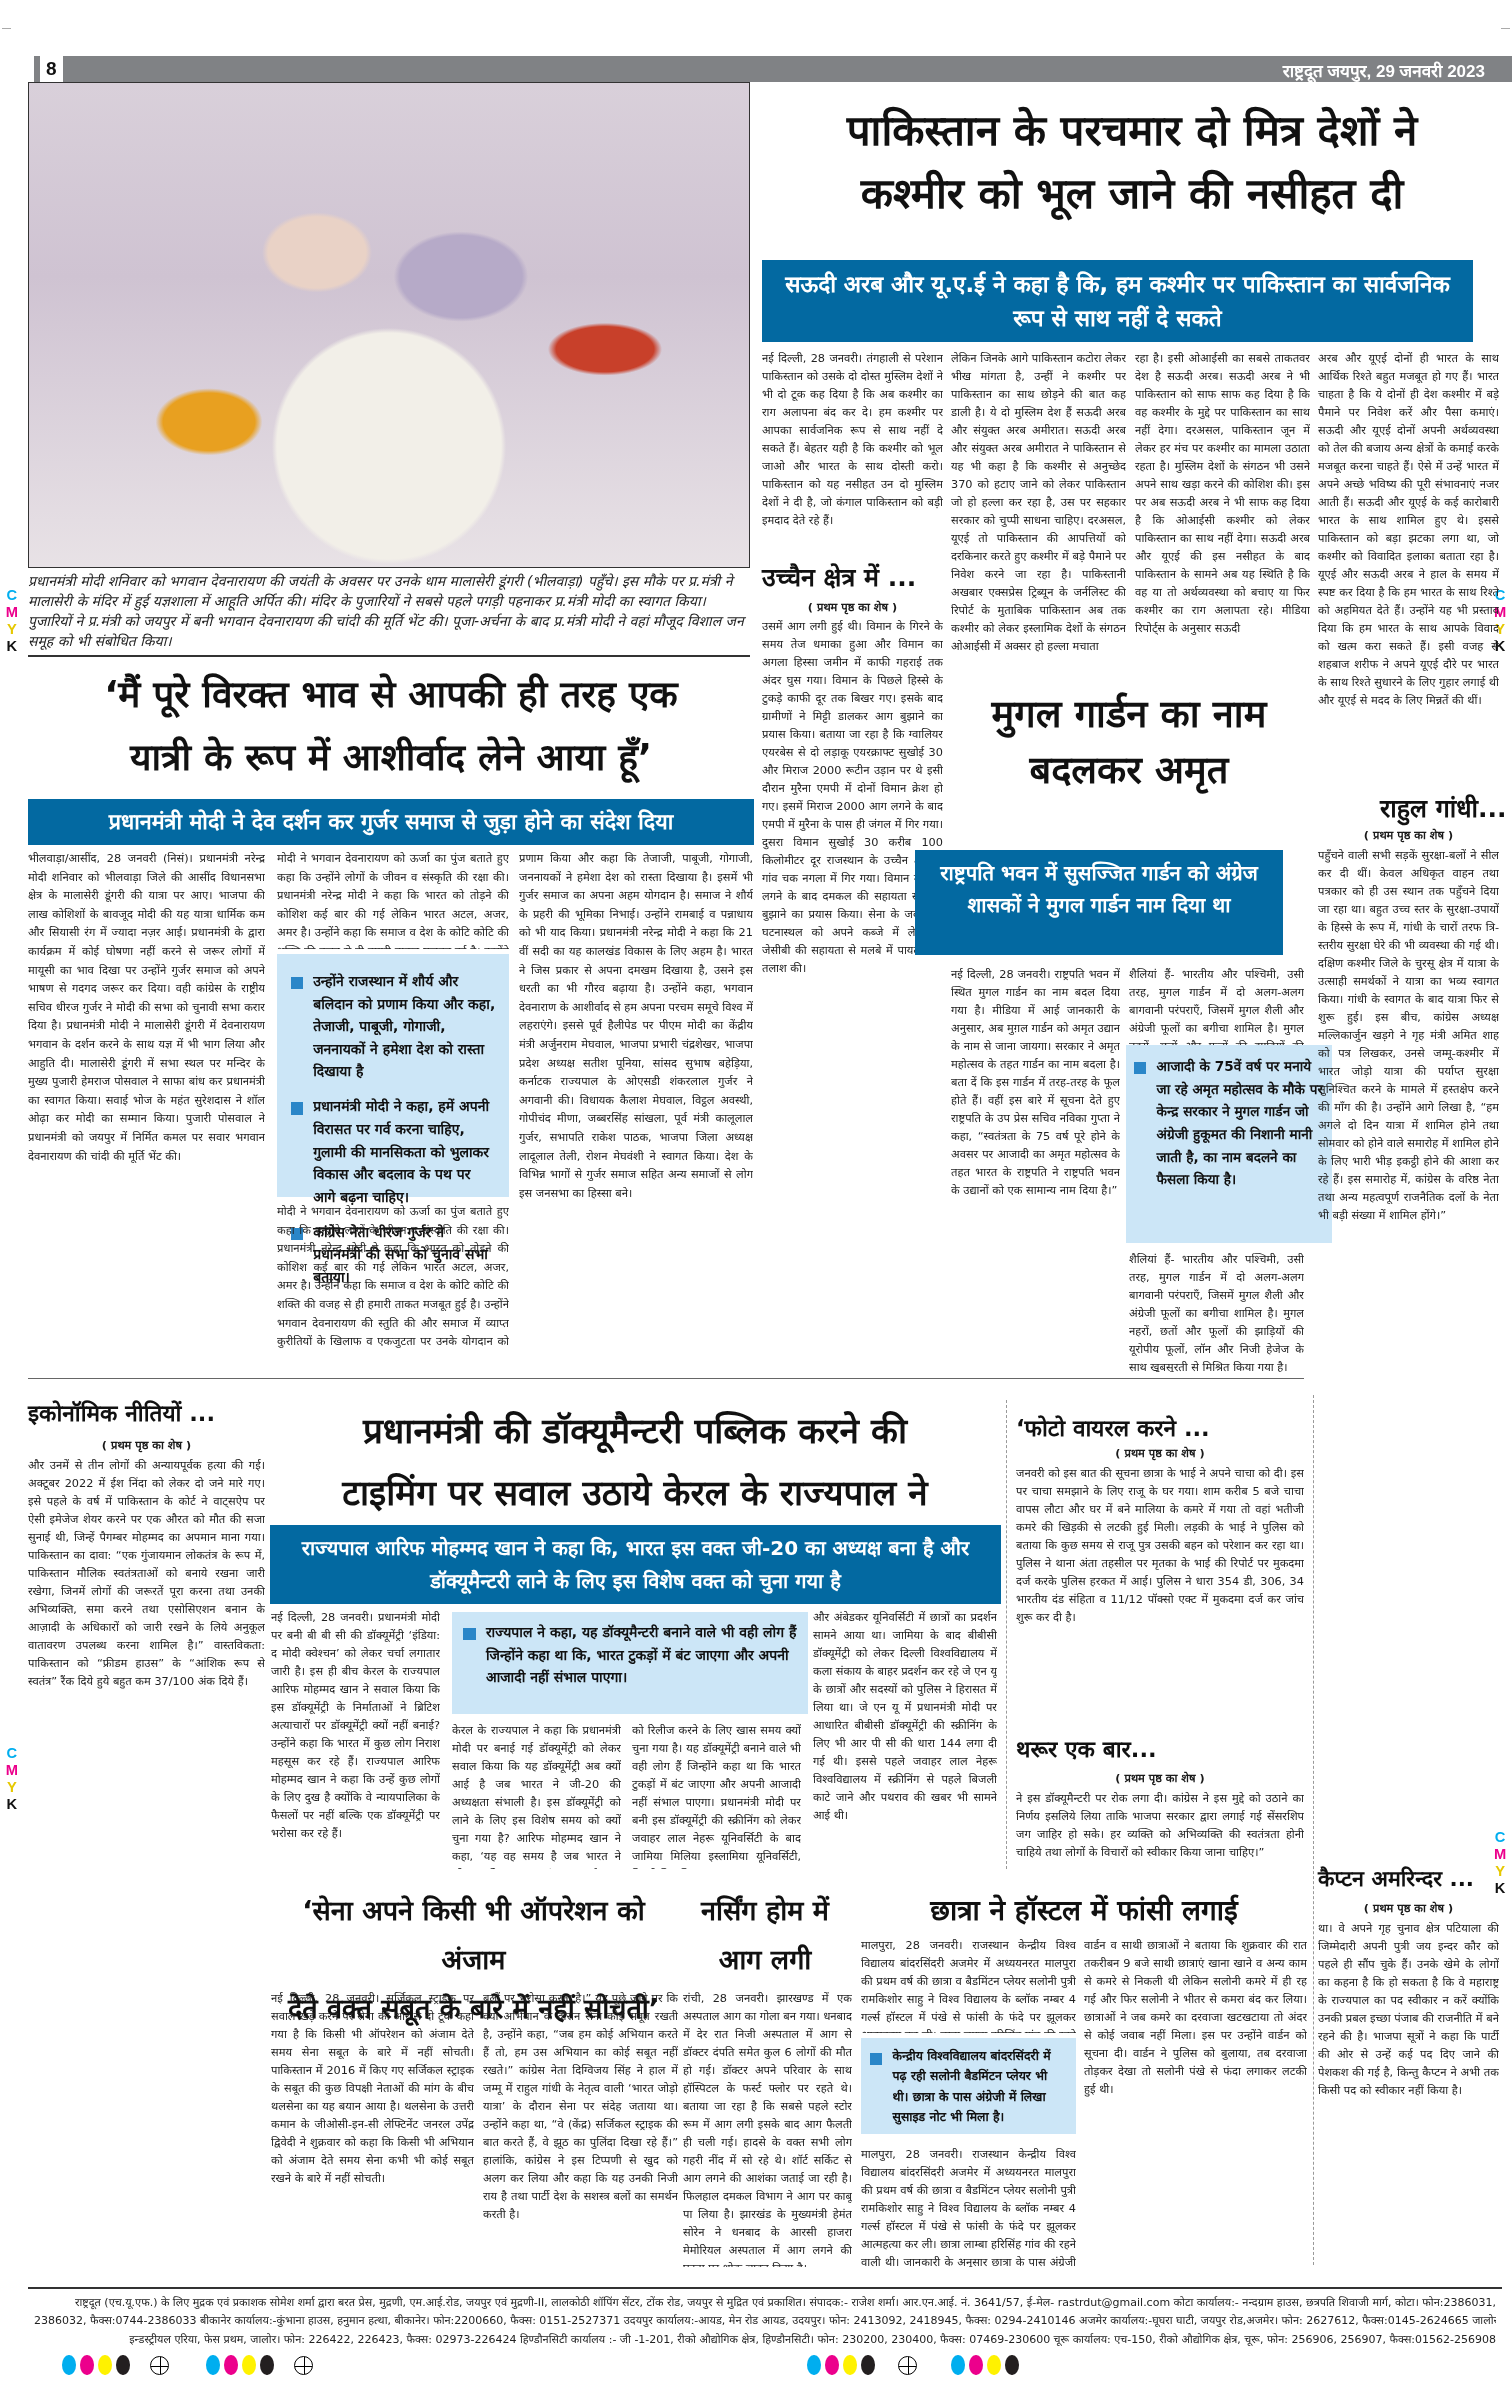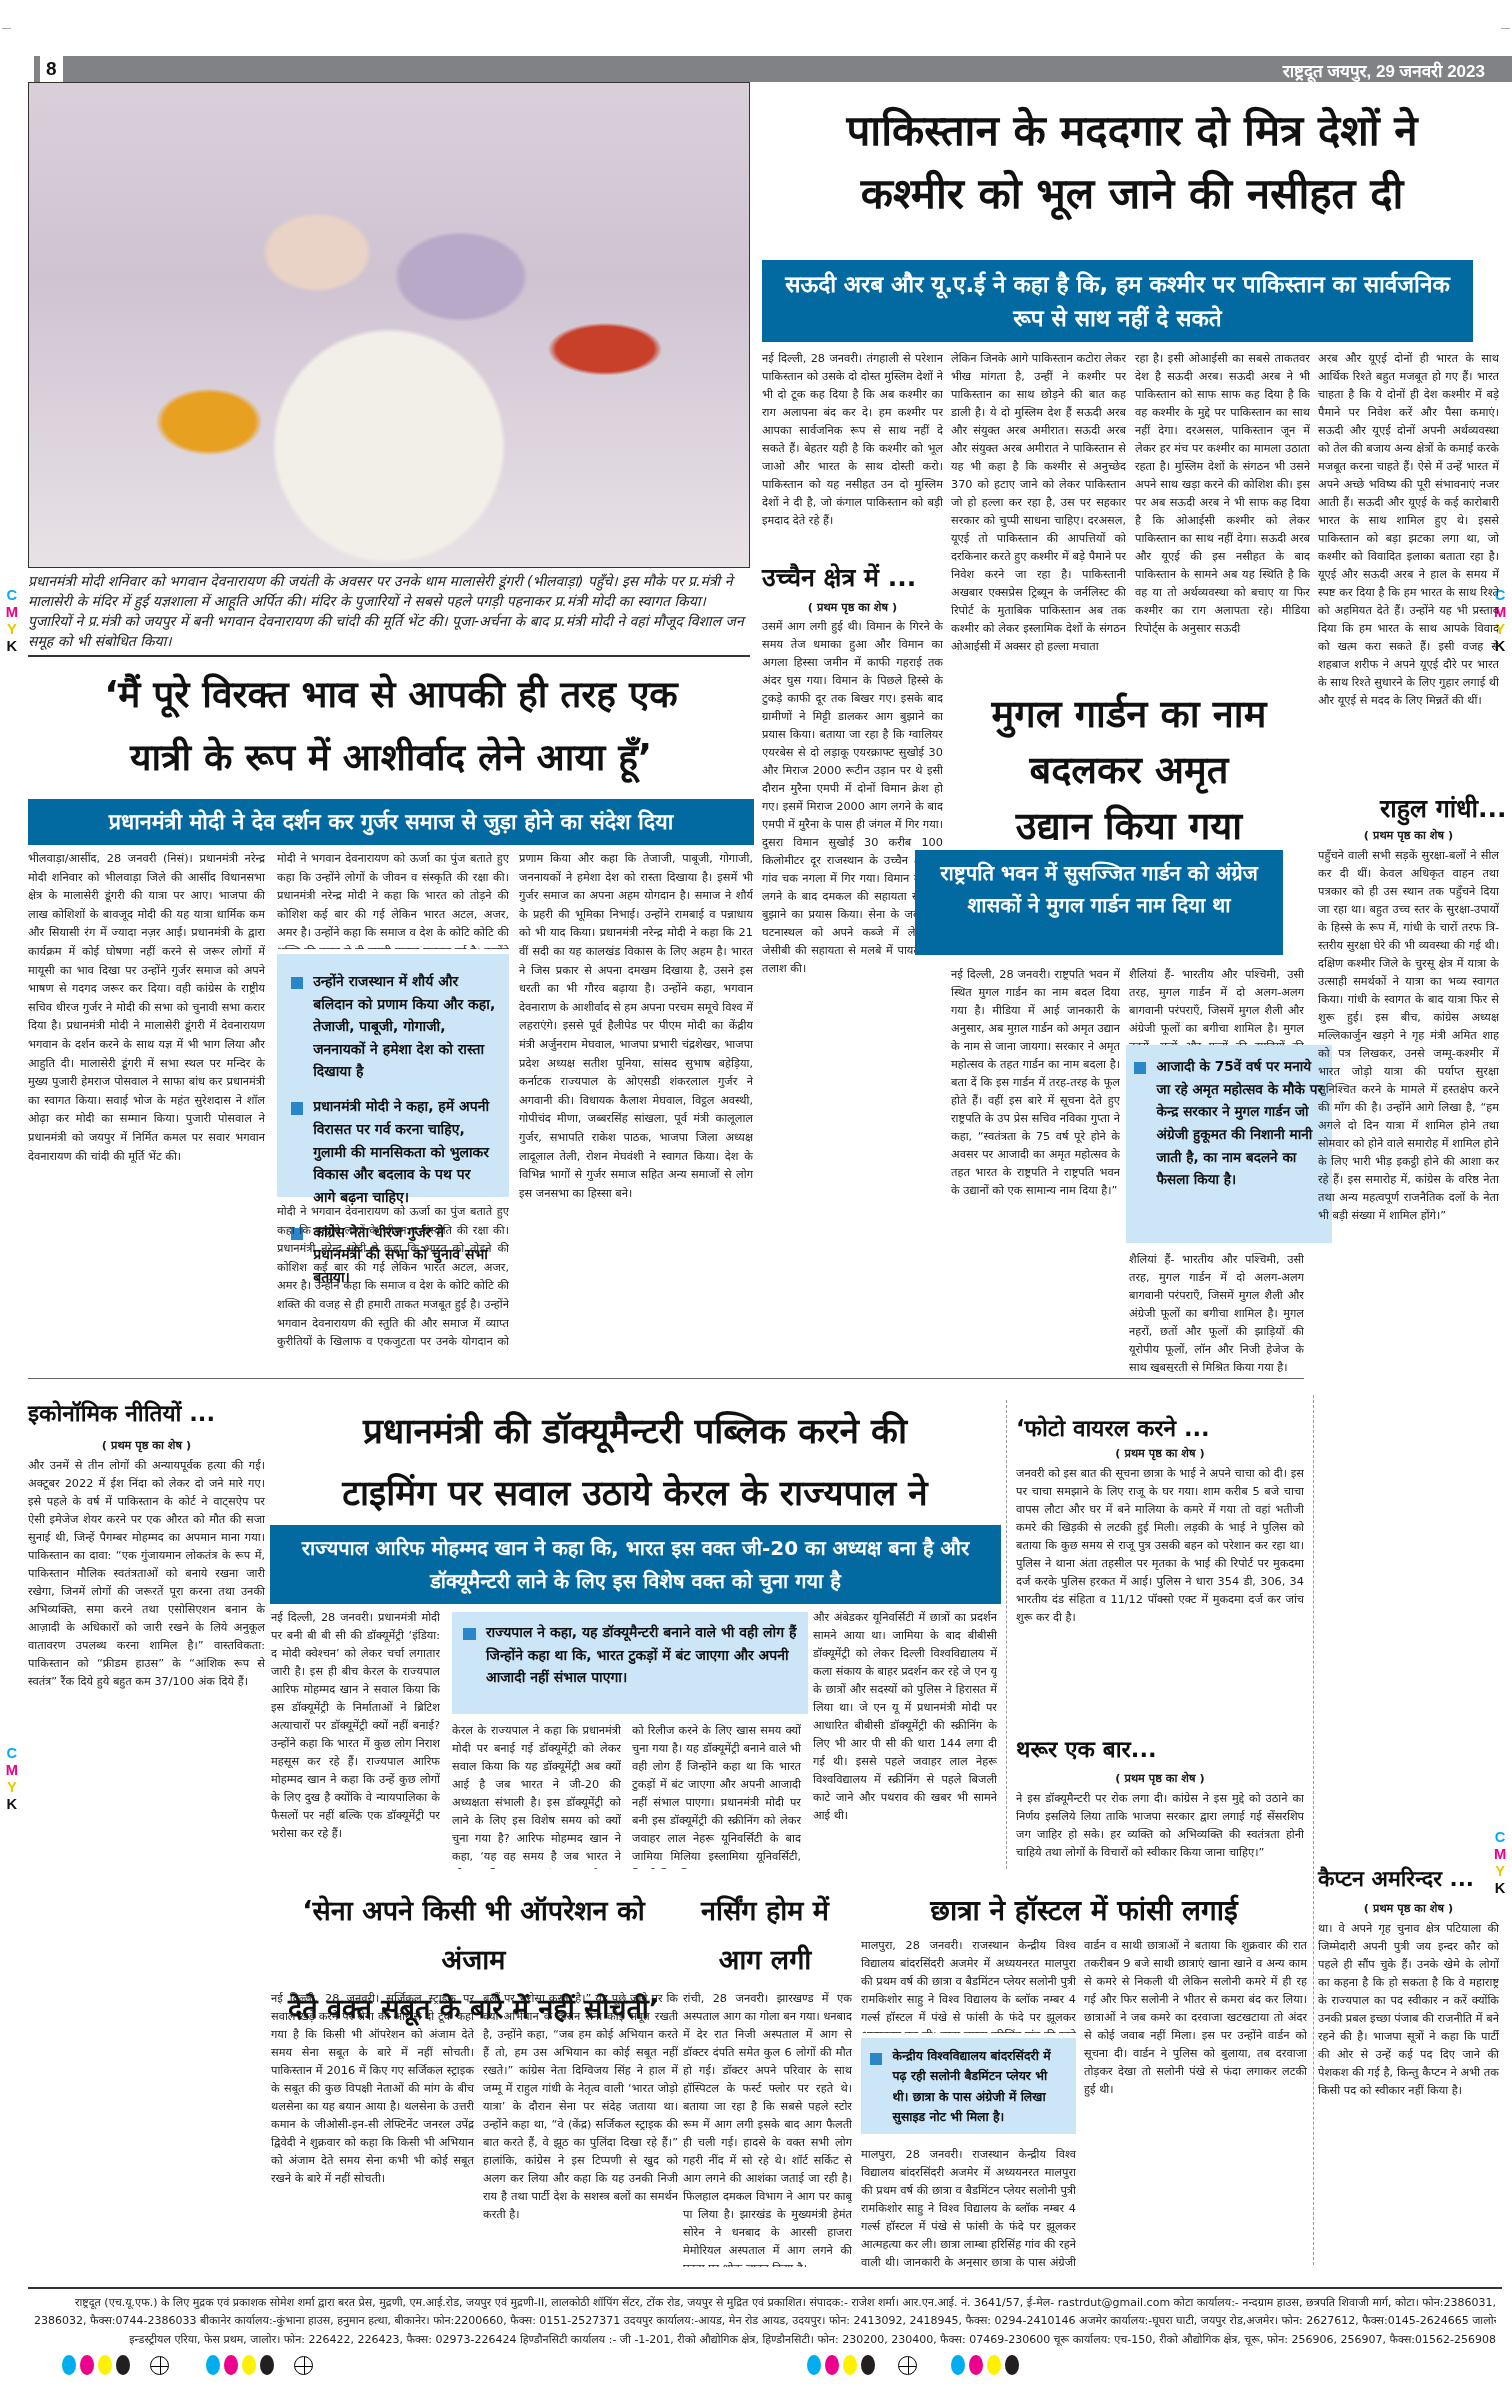--- a/index.html
+++ b/index.html
@@ -69,21 +69,21 @@
   <div style="color:#111">K</div>
 </div>
 <div class="abs cmyk" style="right:3.4px;top:1829px;">
   <div style="color:#00aeef">C</div>
   <div style="color:#ec008c">M</div>
   <div style="color:#e6c800">Y</div>
   <div style="color:#111">K</div>
 </div>
 
 <div class="abs head-xl" style="left:762px;top:99px;width:740px;font-size:42px;line-height:63px;text-align:center;">
-  <div>पाकिस्तान के मददगार दो मित्र देशों ने</div>
+  <div>पाकिस्तान के परचमार दो मित्र देशों ने</div>
   <div>कश्मीर को भूल जाने की नसीहत दी</div>
 </div>
 <div class="abs blue-band" style="left:762px;top:260px;width:711px;height:82px;font-size:22.6px;line-height:34px;padding:6.8px 22.6px;">सऊदी अरब और यू.ए.ई ने कहा है कि, हम कश्मीर पर पाकिस्तान का सार्वजनिक रूप से साथ नहीं दे सकते</div>
 
 <div class="abs" style="left:759px;top:350px;width:184px;">
   <div class="col" style="height:203px;overflow:hidden;color:#fff;"></div>
 </div>
 <div class="abs sub-head" style="left:762px;top:559px;width:181px;font-size:25px;">उच्चैन क्षेत्र में ...</div>
 <div class="abs shesh" style="left:762px;top:599px;width:181px;font-size:11.3px;">( प्रथम पृष्ठ का शेष )</div>
 <div class="abs col" style="left:762px;top:618px;width:181px;height:762px;overflow:hidden;font-size:11.3px;line-height:18px;">उसमें आग लगी हुई थी। विमान के गिरने के समय तेज धमाका हुआ और विमान का अगला हिस्सा जमीन में काफी गहराई तक अंदर घुस गया। विमान के पिछले हिस्से के टुकड़े काफी दूर तक बिखर गए। इसके बाद ग्रामीणों ने मिट्टी डालकर आग बुझाने का प्रयास किया। बताया जा रहा है कि ग्वालियर एयरबेस से दो लड़ाकू एयरक्राफ्ट सुखोई 30 और मिराज 2000 रूटीन उड़ान पर थे इसी दौरान मुरैना एमपी में दोनों विमान क्रेश हो गए। इसमें मिराज 2000 आग लगने के बाद एमपी में मुरैना के पास ही जंगल में गिर गया। दुसरा विमान सुखोई 30 करीब 100 किलोमीटर दूर राजस्थान के उच्चैन क्षेत्र के गांव चक नगला में गिर गया। विमान में आग लगने के बाद दमकल की सहायता से आग बुझाने का प्रयास किया। सेना के जवानों ने घटनास्थल को अपने कब्जे में लेते हुए जेसीबी की सहायता से मलबे में पायलट की तलाश की।</div>
@@ -113,21 +113,20 @@
       <span class="sq"></span>
       <span style="font-size:14px;line-height:22.6px;">कांग्रेस नेता धीरज गुर्जर ने प्रधानमंत्री की सभा को चुनाव सभा बताया।</span>
     </div>
 </div>
 <div class="abs col" style="left:277px;top:1203px;width:232px;height:147px;overflow:hidden;font-size:11.3px;line-height:18.6px;">मोदी ने भगवान देवनारायण को ऊर्जा का पुंज बताते हुए कहा कि उन्होंने लोगों के जीवन व संस्कृति की रक्षा की। प्रधानमंत्री नरेन्द्र मोदी ने कहा कि भारत को तोड़ने की कोशिश कई बार की गई लेकिन भारत अटल, अजर, अमर है। उन्होंने कहा कि समाज व देश के कोटि कोटि की शक्ति की वजह से ही हमारी ताकत मजबूत हुई है। उन्होंने भगवान देवनारायण की स्तुति की और समाज में व्याप्त कुरीतियों के खिलाफ व एकजुटता पर उनके योगदान को नमन किया।</div>
 <div class="abs col" style="left:519px;top:850px;width:234px;height:497px;overflow:hidden;font-size:11.3px;line-height:18.6px;">प्रणाम किया और कहा कि तेजाजी, पाबूजी, गोगाजी, जननायकों ने हमेशा देश को रास्ता दिखाया है। इसमें भी गुर्जर समाज का अपना अहम योगदान है। समाज ने शौर्य के प्रहरी की भूमिका निभाई। उन्होंने रामबाई व पन्नाधाय को भी याद किया। प्रधानमंत्री नरेन्द्र मोदी ने कहा कि 21 वीं सदी का यह कालखंड विकास के लिए अहम है। भारत ने जिस प्रकार से अपना दमखम दिखाया है, उसने इस धरती का भी गौरव बढ़ाया है। उन्होंने कहा, भगवान देवनाराण के आशीर्वाद से हम अपना परचम समूचे विश्व में लहराएंगे। इससे पूर्व हैलीपेड पर पीएम मोदी का केंद्रीय मंत्री अर्जुनराम मेघवाल, भाजपा प्रभारी चंद्रशेखर, भाजपा प्रदेश अध्यक्ष सतीश पूनिया, सांसद सुभाष बहेड़िया, कर्नाटक राज्यपाल के ओएसडी शंकरलाल गुर्जर ने अगवानी की। विधायक कैलाश मेघवाल, विट्ठल अवस्थी, गोपीचंद मीणा, जब्बरसिंह सांखला, पूर्व मंत्री कालूलाल गुर्जर, सभापति राकेश पाठक, भाजपा जिला अध्यक्ष लादूलाल तेली, रोशन मेघवंशी ने स्वागत किया। देश के विभिन्न भागों से गुर्जर समाज सहित अन्य समाजों से लोग इस जनसभा का हिस्सा बने।</div>
 
 <div class="abs head-xl" style="left:951px;top:686px;width:356px;font-size:38px;line-height:56px;text-align:center;">
   <div>मुगल गार्डन का नाम</div>
   <div>बदलकर अमृत</div>
-  <div>उद्यान किया गया</div>
 </div>
 <div class="abs blue-band" style="left:915px;top:850px;width:368px;height:105px;font-size:20.3px;line-height:32px;padding:6.8px 17px;">राष्ट्रपति भवन में सुसज्जित गार्डन को अंग्रेज शासकों ने मुगल गार्डन नाम दिया था</div>
 <div class="abs col" style="left:951px;top:966px;width:169px;height:407px;overflow:hidden;font-size:11.3px;line-height:18px;">नई दिल्ली, 28 जनवरी। राष्ट्रपति भवन में स्थित मुगल गार्डन का नाम बदल दिया गया है। मीडिया में आई जानकारी के अनुसार, अब मुग़ल गार्डन को अमृत उद्यान के नाम से जाना जायगा। सरकार ने अमृत महोत्सव के तहत गार्डन का नाम बदला है। बता दें कि इस गार्डन में तरह-तरह के फूल होते हैं। वहीं इस बारे में सूचना देते हुए राष्ट्रपति के उप प्रेस सचिव नविका गुप्ता ने कहा, “स्वतंत्रता के 75 वर्ष पूरे होने के अवसर पर आजादी का अमृत महोत्सव के तहत भारत के राष्ट्रपति ने राष्ट्रपति भवन के उद्यानों को एक सामान्य नाम दिया है।”</div>
 <div class="abs col" style="left:1129px;top:966px;width:175px;height:79px;overflow:hidden;font-size:11.3px;line-height:18px;">शैलियां हैं- भारतीय और पश्चिमी, उसी तरह, मुगल गार्डन में दो अलग-अलग बागवानी परंपराएँ, जिसमें मुगल शैली और अंग्रेजी फूलों का बगीचा शामिल है। मुगल नहरों, छतों और फूलों की झाड़ियों की यूरोपीय फूलों, लॉन और निजी हेजेज के साथ खूबसूरती से मिश्रित किया गया है।</div>
 <div class="abs quote-box" style="left:1126px;top:1045px;width:206px;height:198px;padding:10.2px 8px;">
   <div class="q">
       <span class="sq"></span>
       <span style="font-size:13.6px;line-height:22.6px;">आजादी के 75वें वर्ष पर मनाये जा रहे अमृत महोत्सव के मौके पर केन्द्र सरकार ने मुगल गार्डन जो अंग्रेजी हुकूमत की निशानी मानी जाती है, का नाम बदलने का फैसला किया है।</span>
     </div>
 </div>

